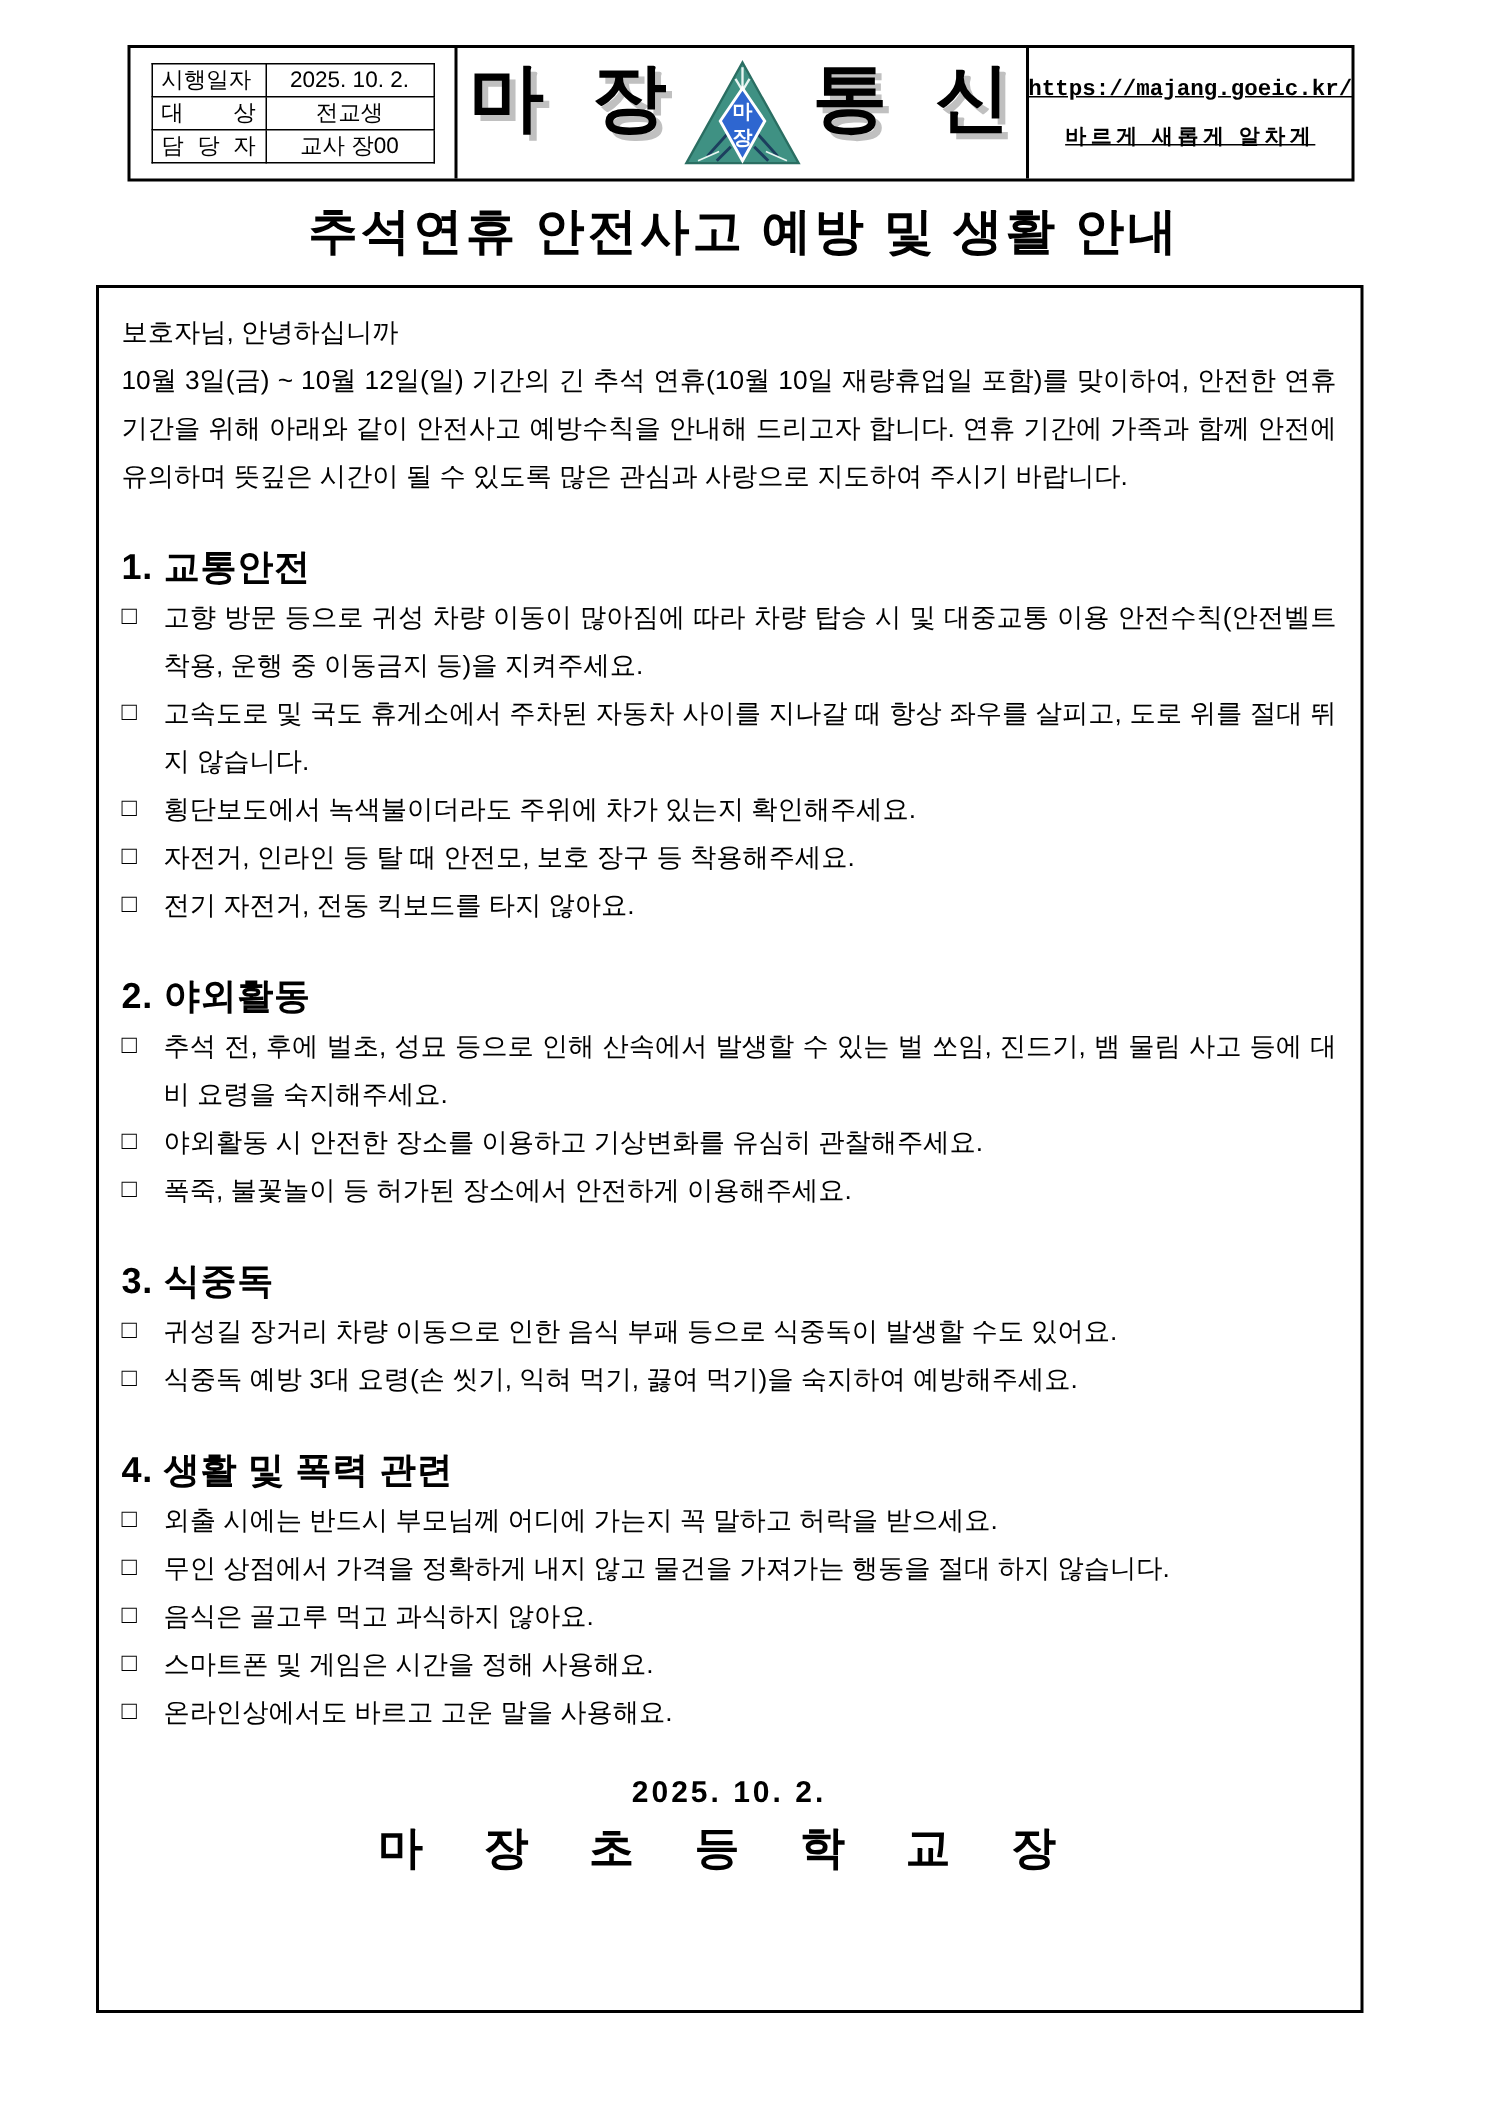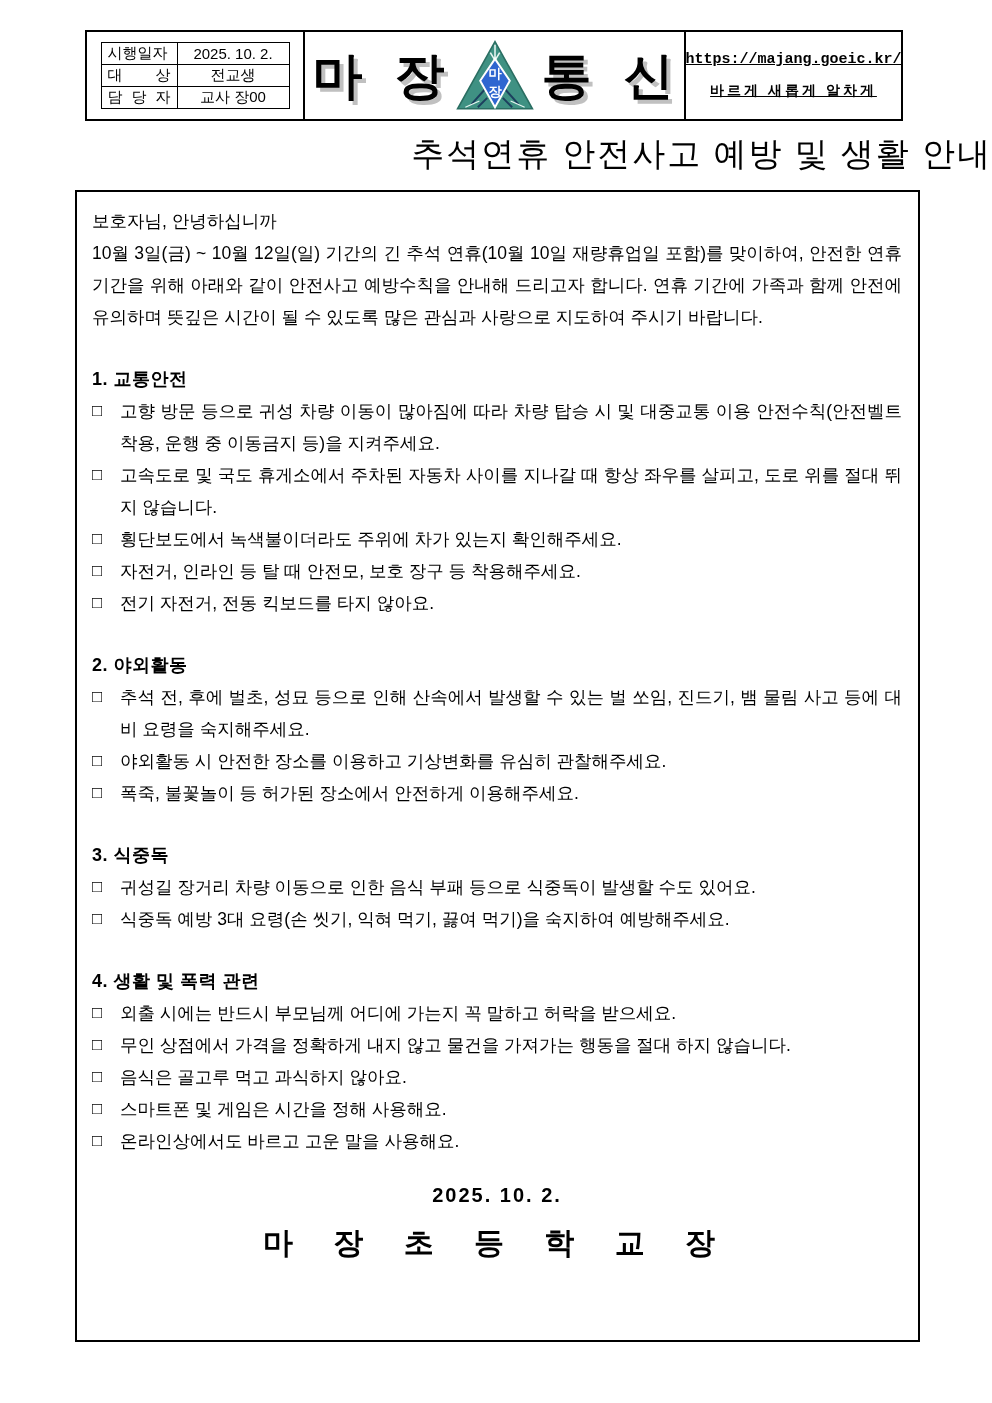--- a/index.html
+++ b/index.html
@@ -23,61 +23,61 @@
   .cell-site { width:215px; flex-direction:column;text-decoration:underline; }
 
   table.info-table { border-collapse:collapse; font-size:15px; }
   table.info-table td {
     border:1px solid #000; height:20px; padding:1px 6px;
     text-align:center; white-space:nowrap;
   }
   td.info-label { width:76px; text-align:justify; text-align-last:justify;margin-left:25px; }
   td.info-value { width:112px; }
 
-  .masthead { display:flex; align-items:center; gap:4px; }
+  .masthead { display:flex; gap:4px; }
   .masthead-text {
     font-size:50px; font-weight:900; letter-spacing:9px; line-height:1;
     text-shadow:4px 4px 0 #c0c0c0; white-space:nowrap; padding-left:6px;
   }
   .logo-svg { display:block; margin:0 -2px; }
 
   .site-url {
     font-family:"Liberation Mono","DejaVu Sans Mono",monospace;
     font-weight:bold; font-size:15px; letter-spacing:0;
   }
   .site-slogan { font-weight:bold; font-size:14px; letter-spacing:3px; margin-top:14px;text-align:right; }
 
   
   .doc-title {
     position:absolute; top:132px; left:0; width:100%;
-    text-align:right; font-size:33px; font-weight:400; letter-spacing:2px;
+    text-align:center; font-size:33px; font-weight:700; letter-spacing:2px;
   }
 
   
   .content-box {
-    position:absolute; left:75px; top:190px; width:845px; height:1152px;
+    position:absolute; left:64px; top:190px; width:845px; height:1152px;
     border:2px solid #000; padding:13px 16px 0 15px;
     font-size:17.5px; line-height:32px;
   }
   .greeting { line-height:32px; }
   .intro-para { text-align:justify; line-height:32px; }
 
   .section { margin-top:30px; }
-  .section-heading { font-weight:bold; font-size:18px; line-height:32px; letter-spacing:0.5px; }
+  .section-heading { font-weight:bold; font-size:24px; line-height:32px; letter-spacing:0.5px; }
   .check-item { display:flex; line-height:32px; }
   .check-item .cb { width:28px; flex:0 0 28px; font-size:17px; }
   .check-item .txt { flex:1; text-align:justify; }
 
   
   .footer-date {
     margin-top:22px; text-align:center;
     font-size:20px; font-weight:bold; letter-spacing:2px;
   }
   .footer-signer {
-    margin-top:16px; text-align:center;
+    margin-top:6px; text-align:center;
     font-size:30px; font-weight:900; letter-spacing:16px; white-space:nowrap;
   }
 </style>
 </head>
 <body>
 
 <div class="page">
 
   <div class="header-band">
 

